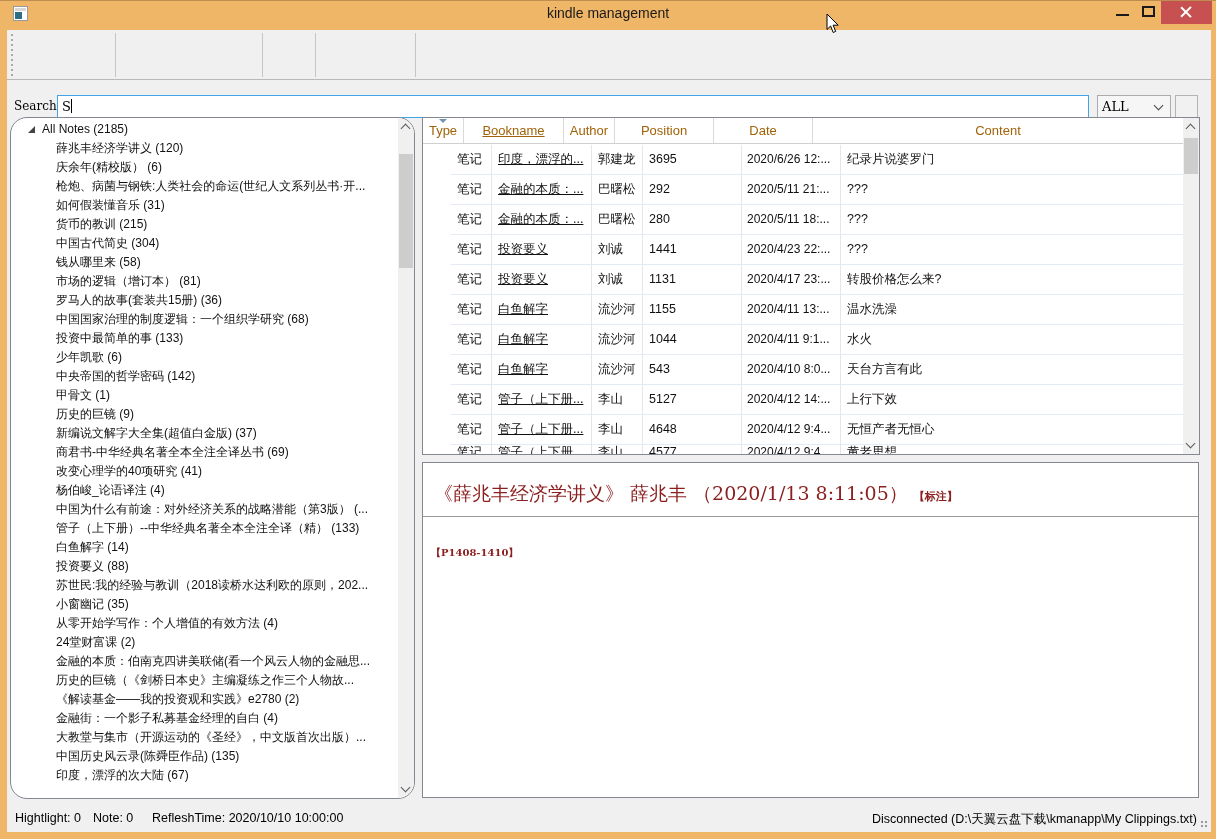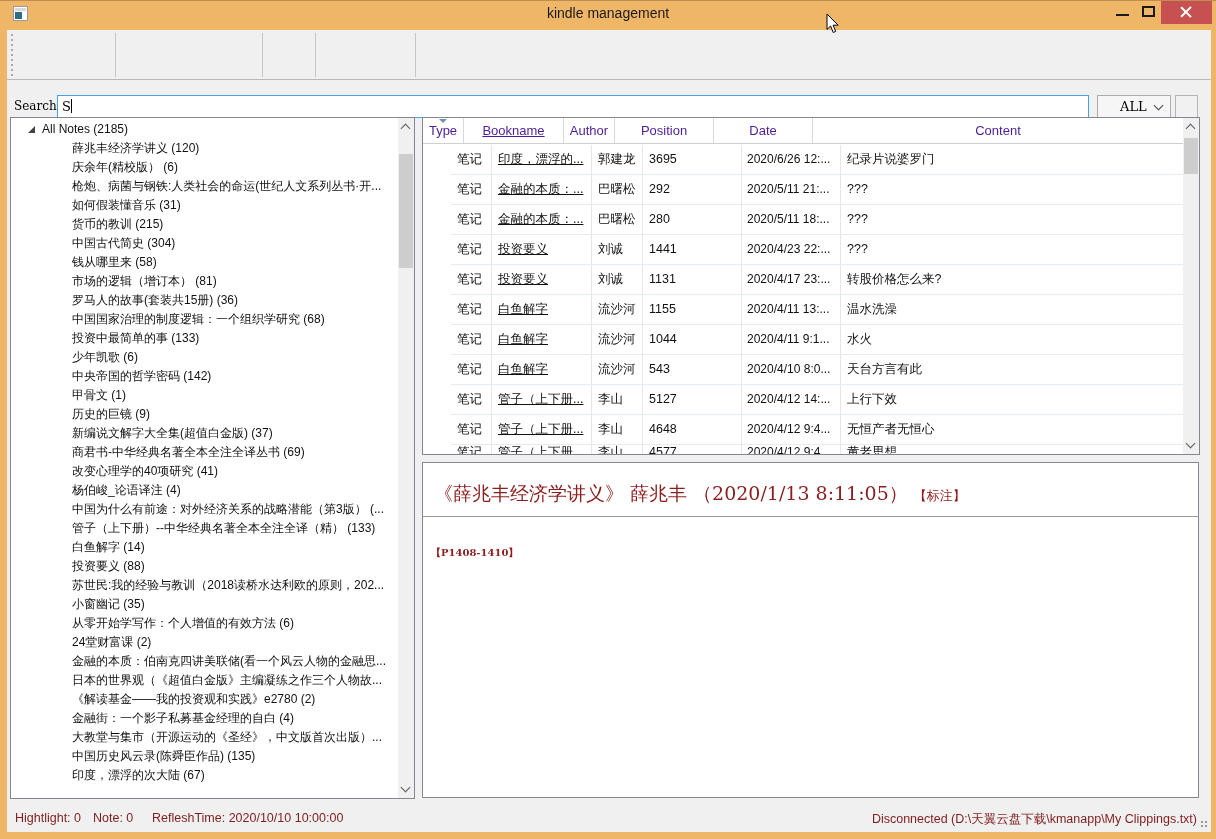--- a/index.html
+++ b/index.html
@@ -21,58 +21,58 @@
 .btn-close .x1 { transform:translateX(4px) rotate(45deg); }
 .btn-close .x2 { transform:translateX(4px) rotate(-45deg); }
 .content-bg { position:absolute; left:7px; top:30px; width:1204px; height:802px; background:#f0f0f0; }
 .toolbar { position:absolute; left:7px; top:30px; width:1204px; height:50px; border-bottom:1px solid #b9b9b9; }
 .tgrip { position:absolute; left:4px; top:4px; width:3px; height:42px; background-image:repeating-linear-gradient(#a9a9a9 0 2px, transparent 2px 5px); background-size:2px 100%; background-repeat:no-repeat; }
 .tsep { position:absolute; top:3px; width:1px; height:44px; background:#c6c6c6; }
 .searchrow { position:absolute; left:7px; top:81px; width:1204px; height:36px;margin-top:8px; }
 .search-label { position:absolute; left:7px; top:10px; font-family:"DejaVu Serif",serif; font-size:12px; color:#000; }
 .search-input { position:absolute; left:50px; top:6px; width:1032px; height:23px; background:#fff; border:1px solid #42a3e8; font-family:"DejaVu Serif",serif; font-size:13px; line-height:21px; padding-left:4px; color:#000; }
 .caret { display:inline-block; width:1px; height:14px; background:#000; vertical-align:-2px; }
-.combo { position:absolute; left:1090px; top:6px; width:74px; height:23px; background:#f6f6f6; border:1px solid #acacac; font-family:"DejaVu Serif",serif; font-size:13px; line-height:21px; padding-left:22px; color:#000; }
+.combo { position:absolute; left:1090px; top:6px; width:74px; height:23px; background:#f6f6f6; border:1px solid #acacac; font-family:"DejaVu Serif",serif; font-size:13px; line-height:21px; padding-left:4px; color:#000; }
 .combo .chev { position:absolute; right:8px; top:6px; width:7px; height:7px; border-right:1.6px solid #444; border-bottom:1.6px solid #444; transform:rotate(45deg); }
 .mini-btn { position:absolute; left:1168px; top:6px; width:23px; height:23px; background:#f1f1f1; border:1px solid #b4b4b4; }
 .panel { position:absolute; background:#fff; border:1px solid #828790; }
-.tree-panel { left:10px; top:117px; width:405px; height:682px; overflow:hidden; }
+.tree-panel { left:10px; top:117px; width:405px; height:682px; overflow:hidden;border-radius:17px; }
 .tree-items { position:absolute; left:0; top:2px; right:16px; }
 .titem { position:relative; height:19px; line-height:19px; font-size:12px; color:#111; white-space:nowrap; overflow:hidden; }
 .tri { position:absolute; top:6px; width:0; height:0; border-left:7px solid transparent; border-bottom:7px solid #444; }
 .lvl0 .tri { left:17px; }
 .lvl1 .tri { left:36px; }
 .lvl0 .tlabel { margin-left:31px; }
 .lvl1 .tlabel { margin-left:50px; }
-.lvl2 .tlabel { margin-left:61px; }
+.lvl2 .tlabel { margin-left:45px; }
 .vsb { position:absolute; right:0; top:0; bottom:0; width:16px; background:#f0f0f0; }
 .vsb .sb-up, .vsb .sb-dn { position:absolute; left:4px; width:7px; height:7px; border-right:1.6px solid #5a5a5a; border-bottom:1.6px solid #5a5a5a; }
 .vsb .sb-up { top:7px; transform:rotate(-135deg); }
 .vsb .sb-dn { bottom:7px; transform:rotate(45deg); }
 .vsb .thumb { position:absolute; left:1px; width:14px; background:#cdcdcd; }
 .tree-thumb { top:36px; height:114px; }
 .table-thumb { top:20px; height:36px; }
 .table-panel { left:422px; top:117px; width:778px; height:338px; overflow:hidden; }
 .thead { position:absolute; left:0; top:0; right:16px; height:26px; display:flex; border-bottom:1px solid #cfcfcf; }
-.th { position:relative; font-size:13px; color:#4c1d95; text-align:center; line-height:26px; border-right:1px solid #d9d9d9; }
+.th { position:relative; font-size:13px; color:#a16207; text-align:center; line-height:26px; border-right:1px solid #d9d9d9; }
 .sort-tri { position:absolute; top:1px; left:50%; margin-left:-4px; width:0; height:0; border-left:4px solid transparent; border-right:4px solid transparent; border-top:4px solid #7292b1; }
 .tbody { position:absolute; left:0; top:27px; right:16px; bottom:0; overflow:hidden;margin-left:28px; }
 .trow { display:flex; height:30px; border-bottom:1px solid #e4ebf3; }
 .trow:nth-child(11) .td { line-height:15px; }
 .td { font-size:12.5px; color:#111; line-height:29px; border-right:1px solid #e6e6e6; padding-left:6px; white-space:nowrap; overflow:hidden; }
 .c0 { width:41px; } .c1 { width:100px;text-decoration:underline; } .c2 { width:51px; } .c3 { width:99px; } .c4 { width:99px; } .c5 { flex:1; border-right:none; }
 .td.c4 { padding-left:5px; font-size:12px; }
 .detail-panel { left:422px; top:462px; width:777px; height:336px; font-family:"DejaVu Serif",serif; }
 .d-title { position:absolute; left:11px; top:18px; right:8px; color:#8b1e1e; font-size:19px; }
-.d-tag { font-size:13px; font-weight:normal; }
+.d-tag { font-size:11px; font-weight:bold; }
 .d-hr { position:absolute; left:0; right:0; top:53px; border-top:1px solid #9a9a9a; }
 .d-text { position:absolute; left:12px; top:85px; width:755px; }
 .d-body { color:#34789f; font-size:22px; line-height:30px; letter-spacing:1.5px; }
 .d-pos { color:#8b1e1e; font-size:10px; font-weight:bold; margin-left:-4px; margin-top:-2px; }
-.statusbar { position:absolute; left:7px; top:801px; width:1204px; height:31px; font-size:12.5px; color:#7f1d1d; }
+.statusbar { position:absolute; left:7px; top:801px; width:1204px; height:31px; font-size:12.5px; color:#000000; }
 .st { position:absolute; top:10px; }
 .st-hl { left:8px; } .st-note { left:86px; } .st-rf { left:145px; }
 .st-conn { right:14px; top:10px; position:absolute; }
 .grip-dots { position:absolute; right:2px; bottom:3px; width:9px; height:9px; background-image:radial-gradient(#9a9a9a 1px, transparent 1.2px); background-size:4px 4px; }
 .cursor-svg { position:absolute; left:826px; top:13px; }
 </style>
 </head>
 <body>
 
 <div class="window">
@@ -133,24 +133,24 @@
         <div class="titem lvl2"><span class="tlabel">新编说文解字大全集(超值白金版) (37)</span></div>
         <div class="titem lvl2"><span class="tlabel">商君书-中华经典名著全本全注全译丛书 (69)</span></div>
         <div class="titem lvl2"><span class="tlabel">改变心理学的40项研究 (41)</span></div>
         <div class="titem lvl2"><span class="tlabel">杨伯峻_论语译注 (4)</span></div>
         <div class="titem lvl2"><span class="tlabel">中国为什么有前途：对外经济关系的战略潜能（第3版） (...</span></div>
         <div class="titem lvl2"><span class="tlabel">管子（上下册）--中华经典名著全本全注全译（精） (133)</span></div>
         <div class="titem lvl2"><span class="tlabel">白鱼解字 (14)</span></div>
         <div class="titem lvl2"><span class="tlabel">投资要义 (88)</span></div>
         <div class="titem lvl2"><span class="tlabel">苏世民:我的经验与教训（2018读桥水达利欧的原则，202...</span></div>
         <div class="titem lvl2"><span class="tlabel">小窗幽记 (35)</span></div>
-        <div class="titem lvl2"><span class="tlabel">从零开始学写作：个人增值的有效方法 (6)</span></div>
+        <div class="titem lvl2"><span class="tlabel">从零开始学写作：个人增值的有效方法 (4)</span></div>
         <div class="titem lvl2"><span class="tlabel">24堂财富课 (2)</span></div>
         <div class="titem lvl2"><span class="tlabel">金融的本质：伯南克四讲美联储(看一个风云人物的金融思...</span></div>
-        <div class="titem lvl2"><span class="tlabel">日本的世界观（《超值白金版》主编凝练之作三个人物故...</span></div>
+        <div class="titem lvl2"><span class="tlabel">历史的巨镜（《剑桥日本史》主编凝练之作三个人物故...</span></div>
         <div class="titem lvl2"><span class="tlabel">《解读基金——我的投资观和实践》e2780 (2)</span></div>
         <div class="titem lvl2"><span class="tlabel">金融街：一个影子私募基金经理的自白 (4)</span></div>
         <div class="titem lvl2"><span class="tlabel">大教堂与集市（开源运动的《圣经》，中文版首次出版）...</span></div>
         <div class="titem lvl2"><span class="tlabel">中国历史风云录(陈舜臣作品) (135)</span></div>
         <div class="titem lvl2"><span class="tlabel">印度，漂浮的次大陆 (67)</span></div>
       </div>
     <div class="vsb">
       <div class="sb-up"></div>
       <div class="thumb tree-thumb"></div>
       <div class="sb-dn"></div>

